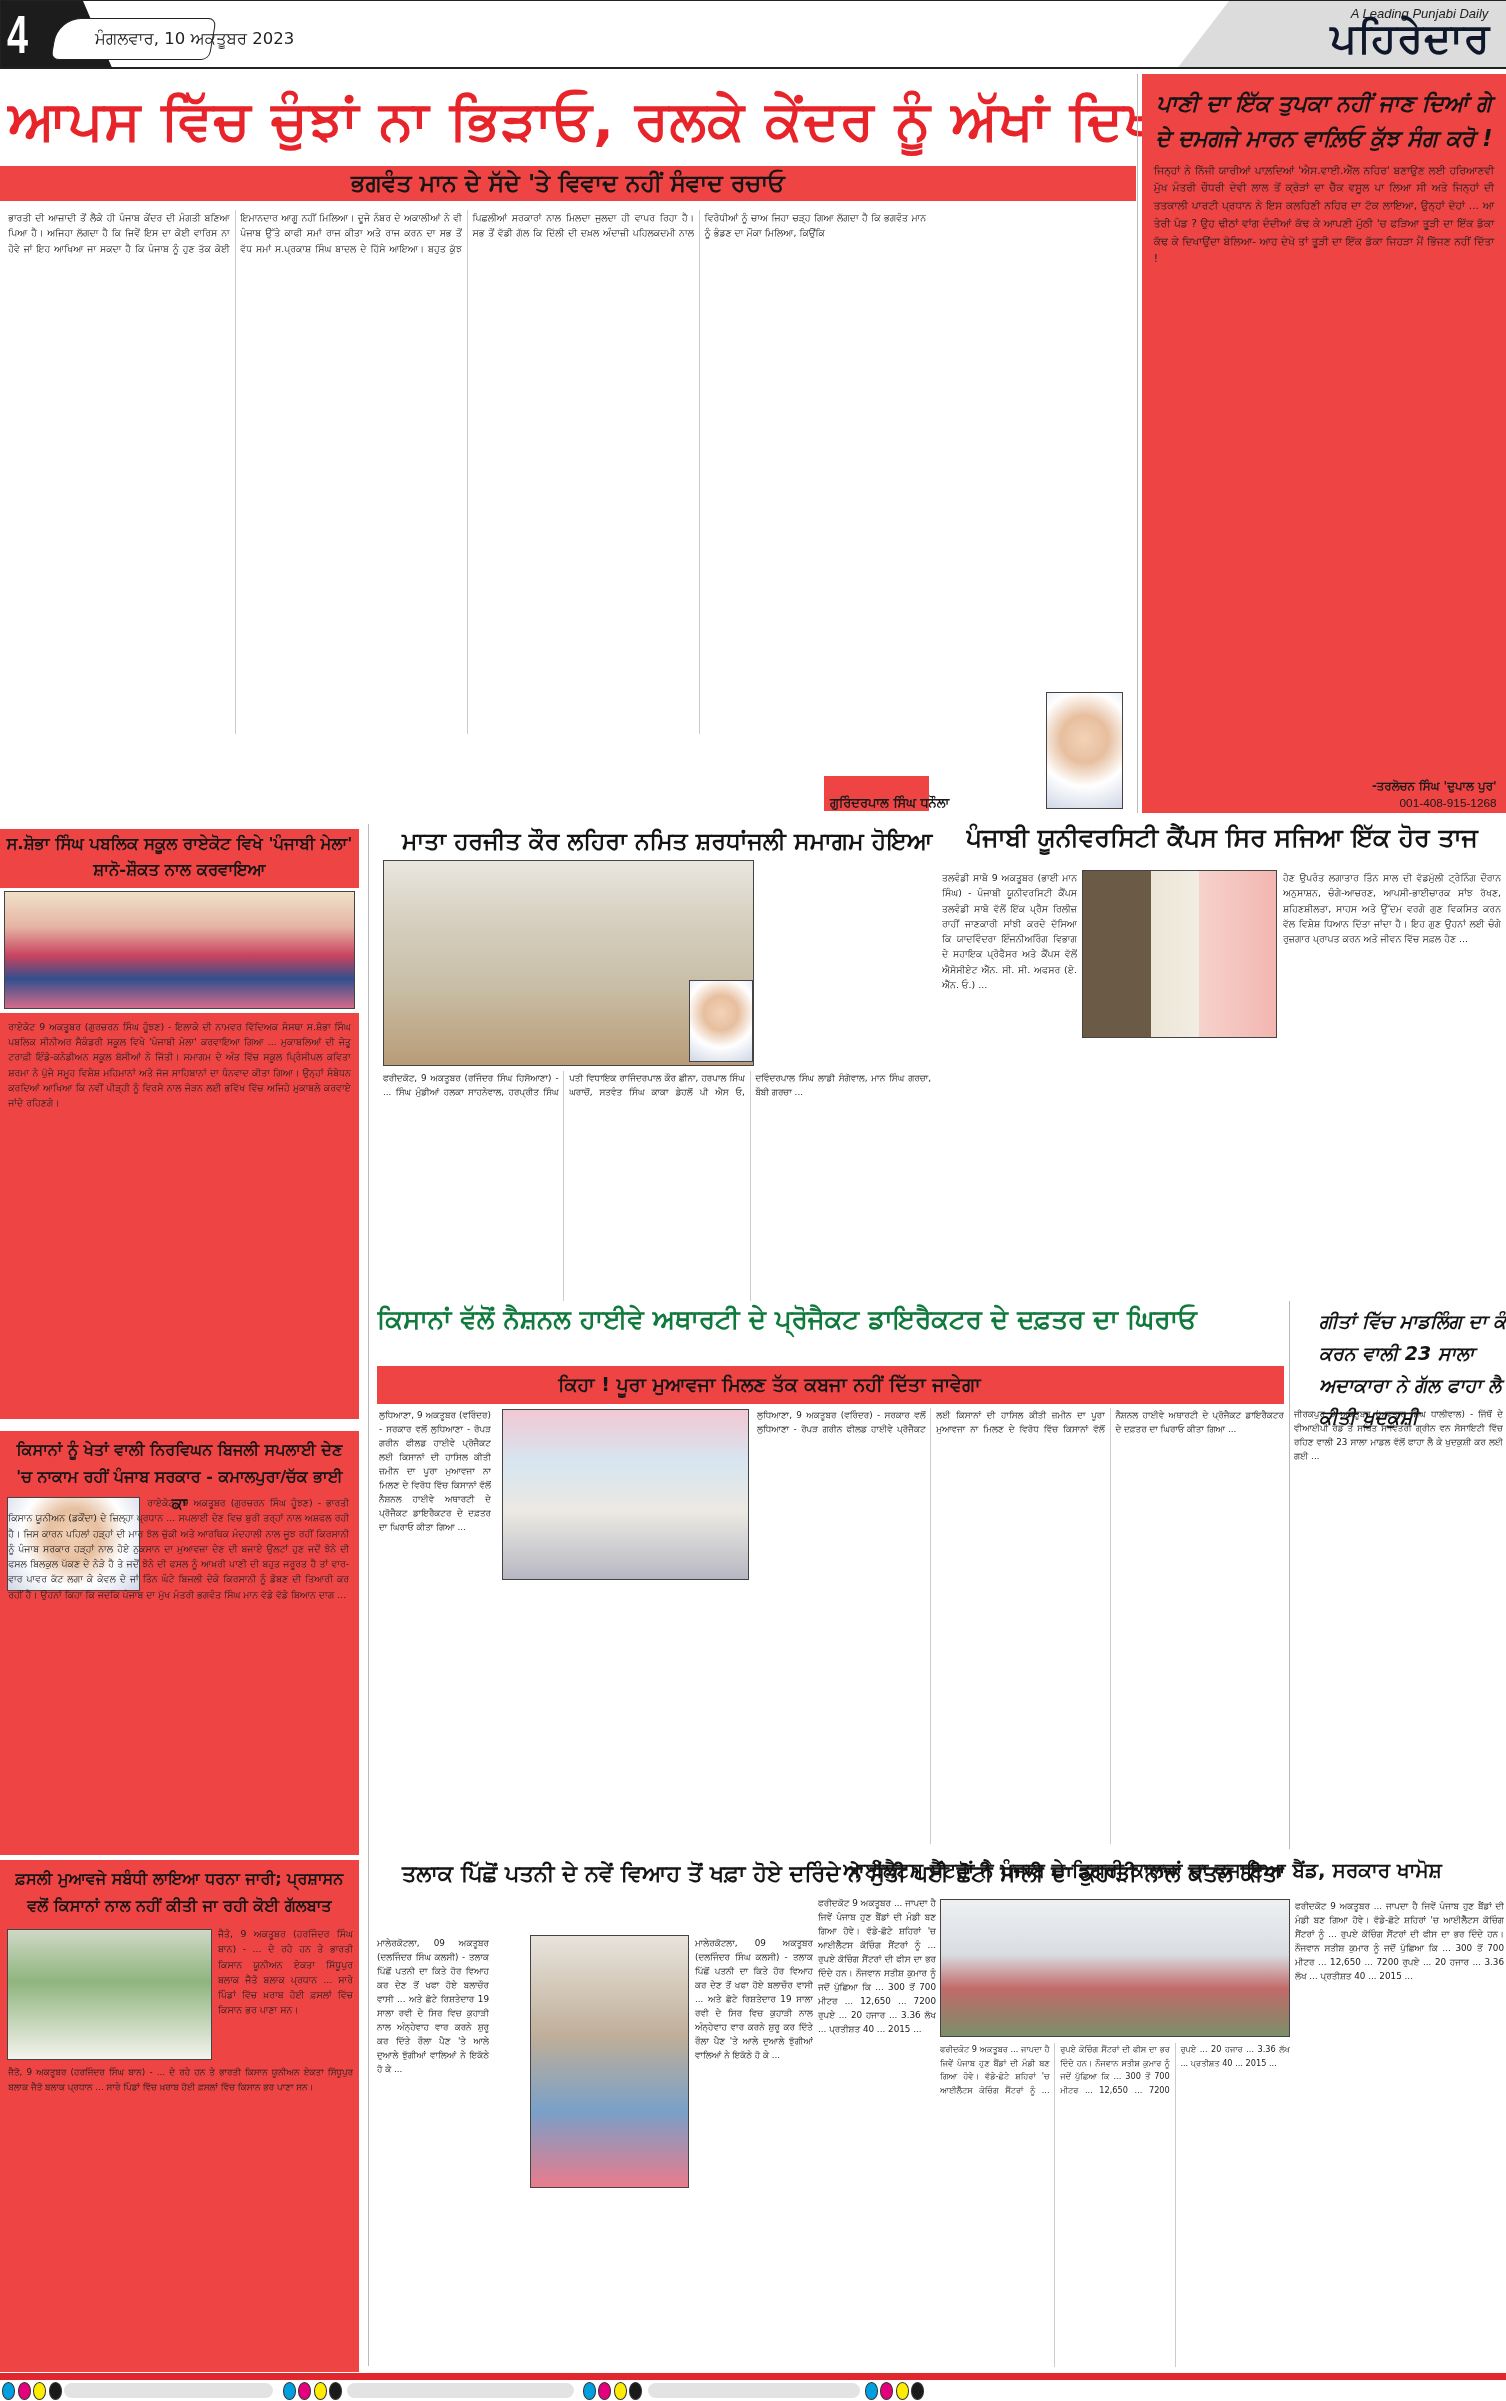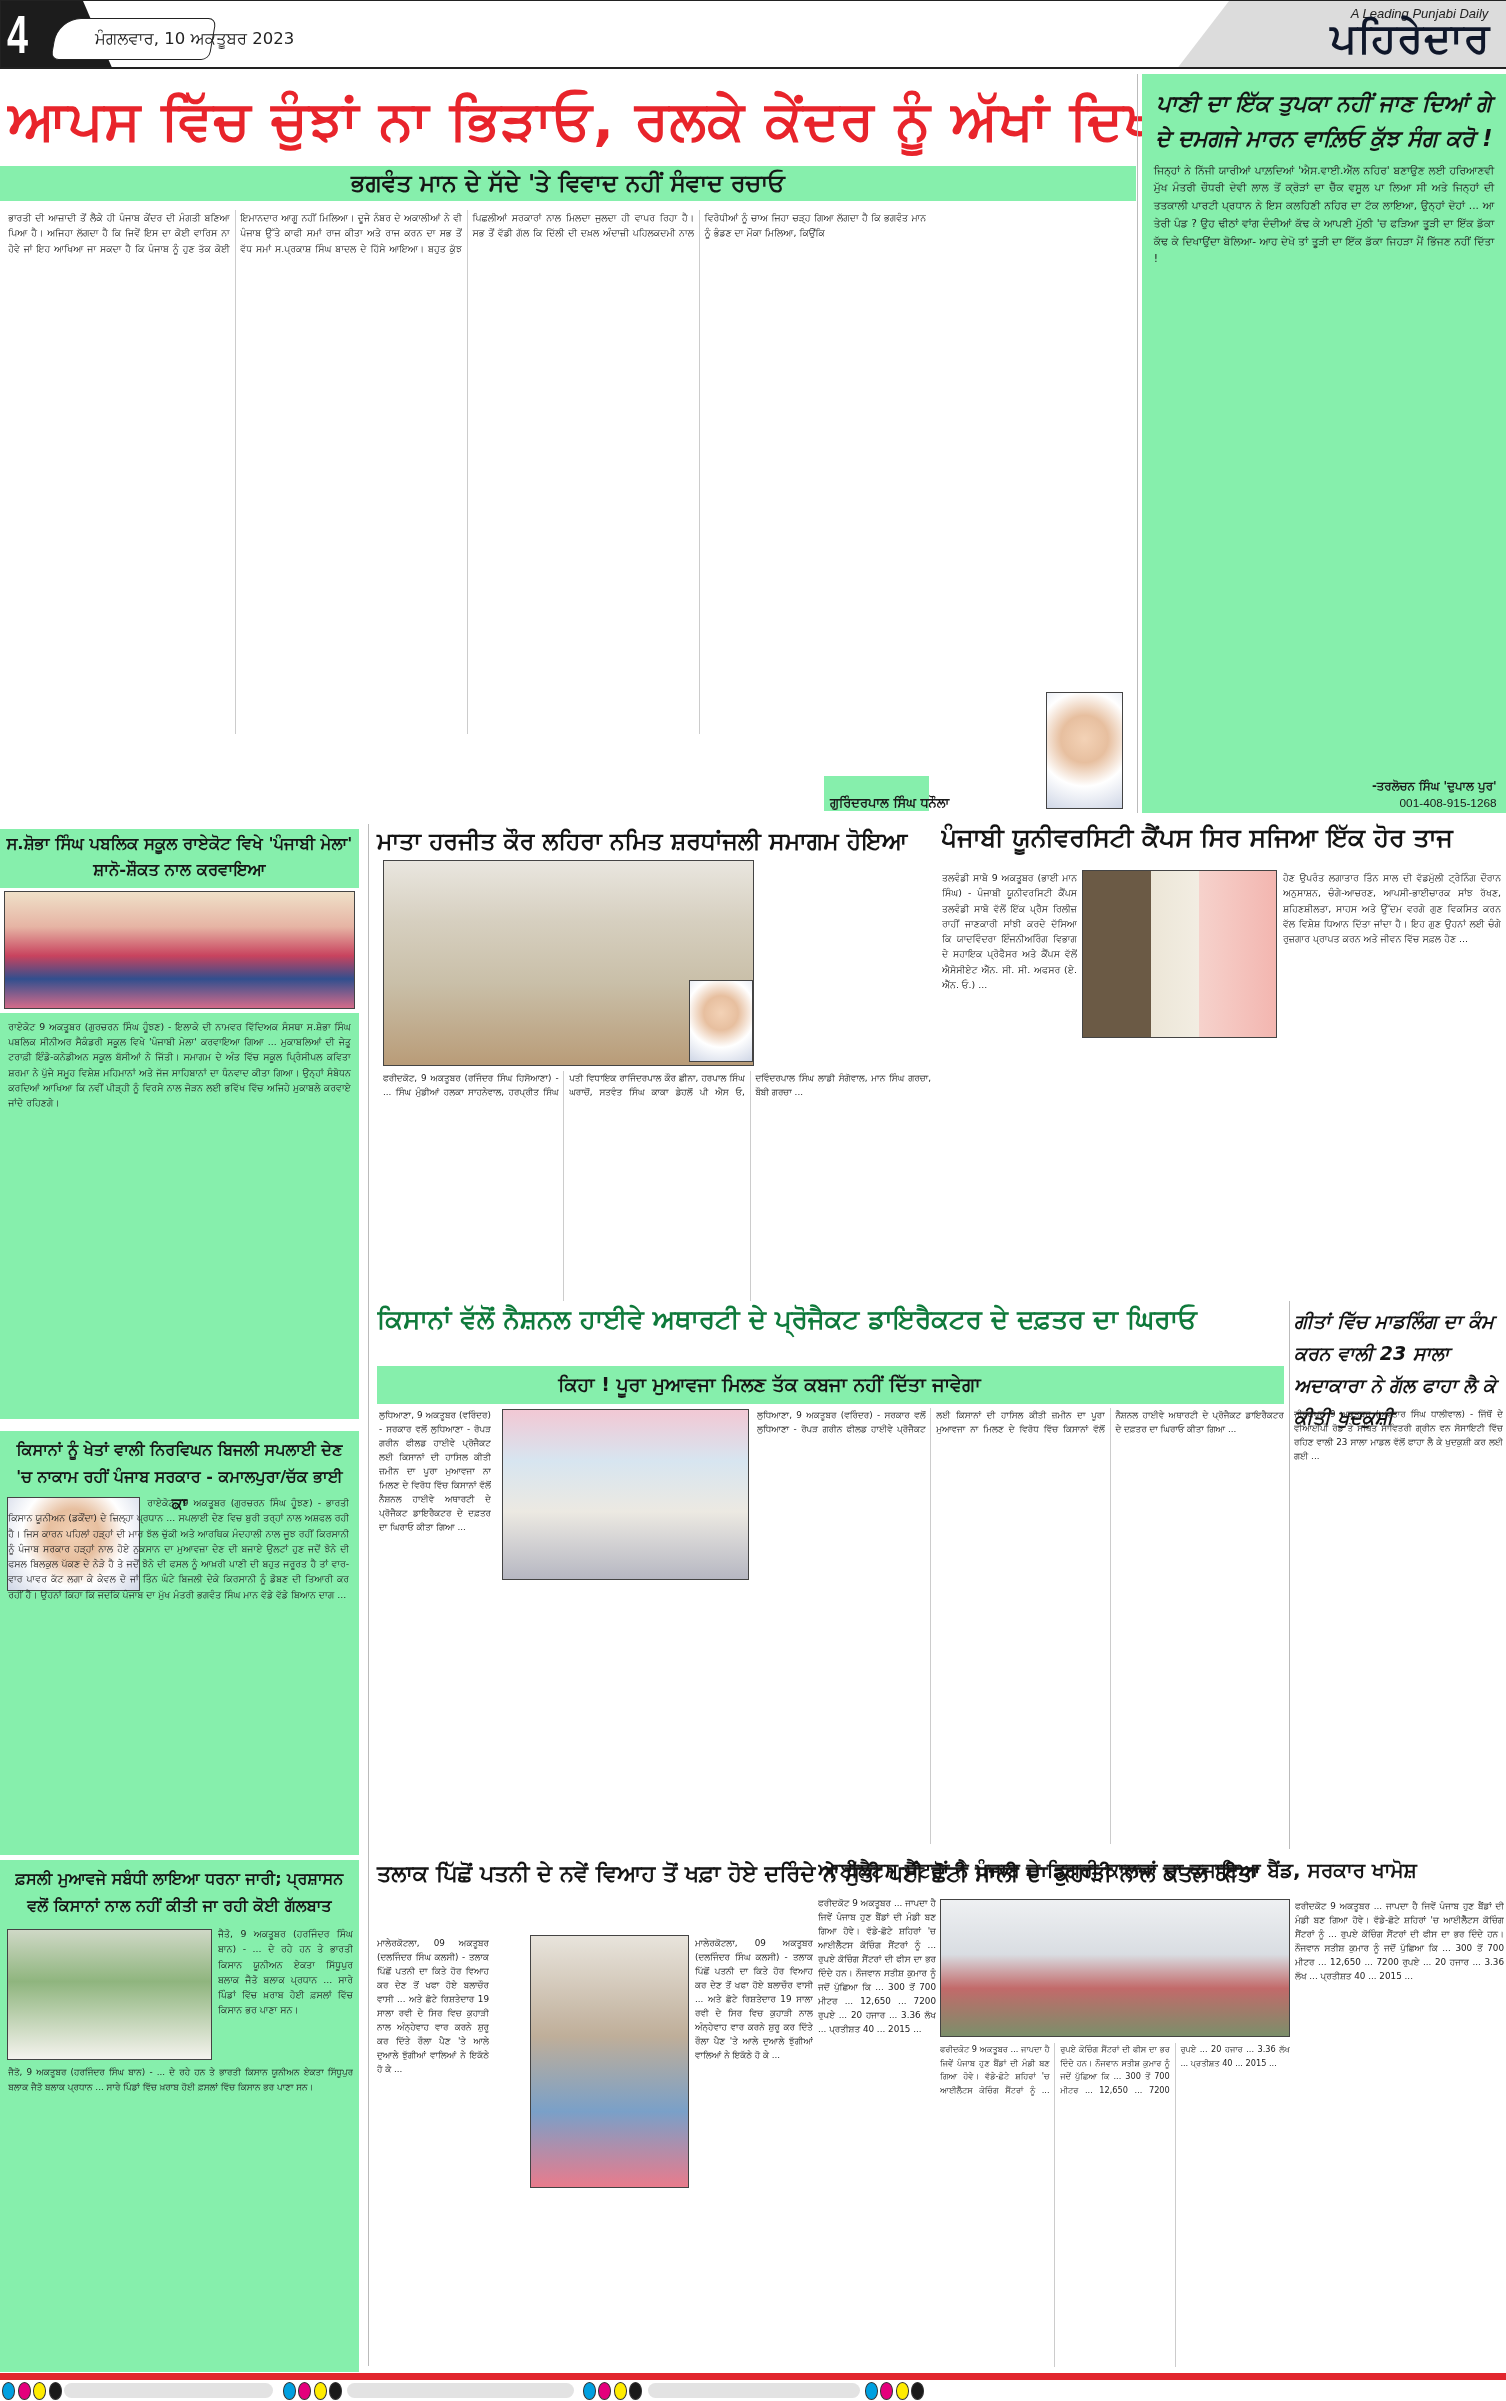--- a/index.html
+++ b/index.html
@@ -11,24 +11,24 @@
   .page-num-block { position: absolute; left: 0; top: 0; width: 118px; height: 69px; background: #1c1c1c; clip-path: polygon(0 0, 82px 0, 112px 69px, 0 69px); }
   .page-num { position: absolute; left: 5.9px; top: 3.5px; color: #fff; font-family: "Liberation Sans", sans-serif; font-weight: 700; font-size: 54px; line-height: 59px; transform: scaleX(0.7); transform-origin: left; }
   .date-tab { position: absolute; left: 53px; top: 16.5px; width: 159px; height: 42px; background: #fff; border: 1.8px solid #222; border-radius: 23.5px 8.2px 8.2px 8.2px; transform: skewX(-10deg); }
   .date-text { position: absolute; left: 94px; top: 28px; font-size: 16.5px; color: #222; font-family: "DejaVu Sans", sans-serif; }
   .logo-area { position: absolute; right: 0; top: 0; width: 330px; height: 69px; background: #dcdcdc; clip-path: polygon(53px 0, 330px 0, 330px 69px, 0 69px); }
   .logo-text { position: absolute; right: 15.3px; top: 13px; font-size: 41px; font-weight: 900; color: #0f172a; letter-spacing: 1.2px; }
   .logo-tag { position: absolute; right: 17.7px; top: 4.7px; font-size: 13px; font-style: italic; color: #222; font-family: Liberation Sans, sans-serif; }
 
   
   .abs { position: absolute; }
-  .cream { background: #86efac; }
+  .cream { background: #ef4444; }
   .headline-red { color: #e8242b; font-weight: 800; }
   .headline-green { color: #0f7a3b; font-weight: 800; }
-  .headline-black { color: #141414; font-weight: 800; }
+  .headline-black { color: #141414; font-weight: 800; margin-left: 25px; }
   .subhead { color: #161616; font-weight: 700; text-align: center; }
   .body-text { font-size: 10px; line-height: 16px; text-align: justify; color: #222; }
   .body-cols { column-gap: 10.6px; column-rule: 0.6px solid #ccc; }
   .photo { position: absolute; border: 1.2px solid #444; overflow: hidden; }
   .byline { font-weight: 700; font-size: 13px; }
   .rule-v { position: absolute; width: 0.6px; background: #bbb; }
 
   
   .ph-people { background: linear-gradient(180deg,#efe0c8 0%,#e6b4a4 30%,#c8435e 55%,#314f8e 75%,#d46b8a 100%); }
   .ph-hall { background: linear-gradient(180deg,#e9e6df 0%,#d6cfbf 30%,#c9bfa8 60%,#b99c78 100%); }

